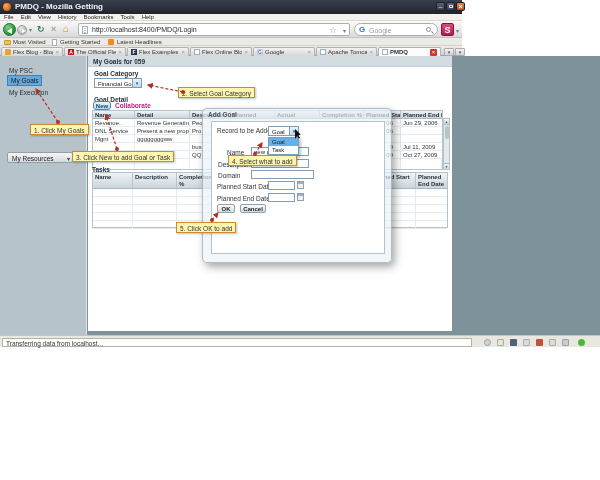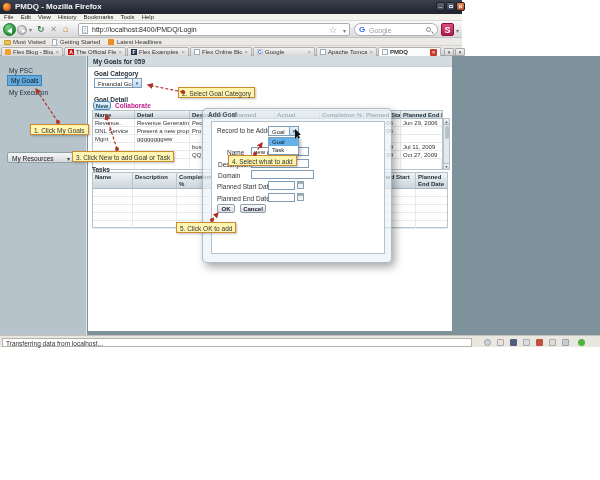--- a/index.html
+++ b/index.html
@@ -143,21 +143,21 @@
     border:1px solid #b5b2a8; font-size:6.5px; color:#333; padding:1px 0 0 3px; white-space:nowrap; }
   .st-ico { position:absolute; top:3px; width:7px; height:7px; border-radius:1px; }
 </style>
 </head>
 <body>
 
 <div id="canvas">
 
   <div class="abs titlebar">
     <div class="abs fx-icon"></div>
-    <div class="abs win-title">PMDQ - Mozilla Firefox</div>
+    <div class="abs win-title">PMDQ - Mozilla Getting</div>
     <div class="abs winbtn" style="left:436px;">–</div>
     <div class="abs winbtn" style="left:446px;">
         <span class="restore-glyph"></span>
       </div>
     <div class="abs winbtn close" style="left:456px;">×</div>
   </div>
 
   <div class="abs menubar">
     <span class="menu-item">File</span>
     <span class="menu-item">Edit</span>

